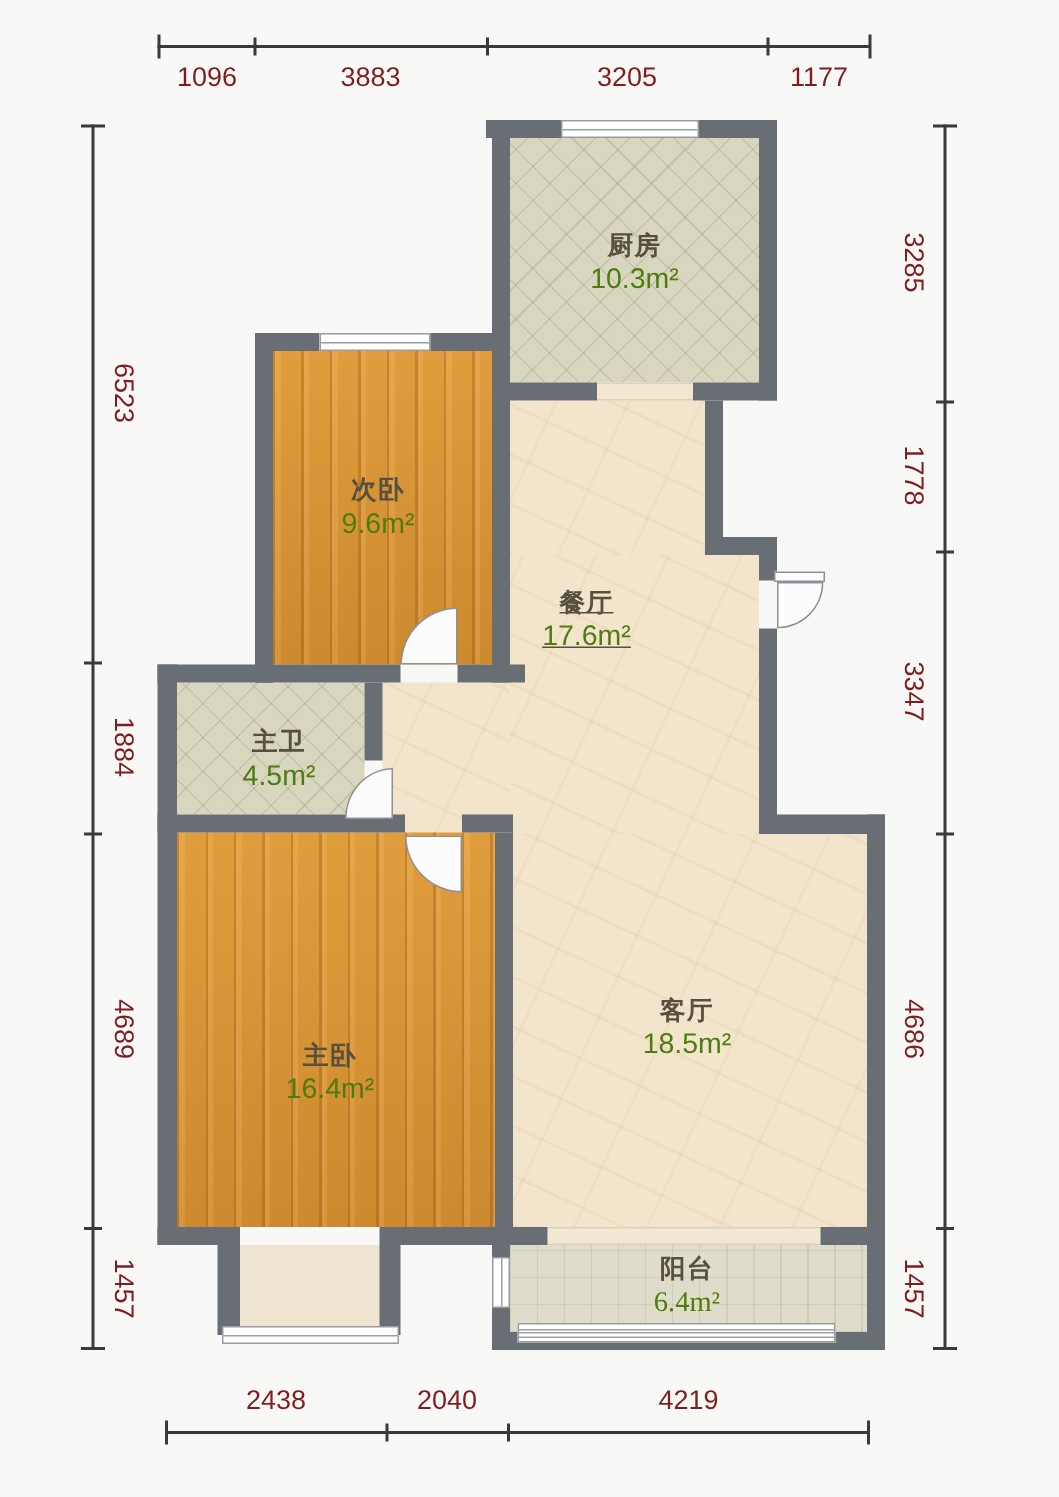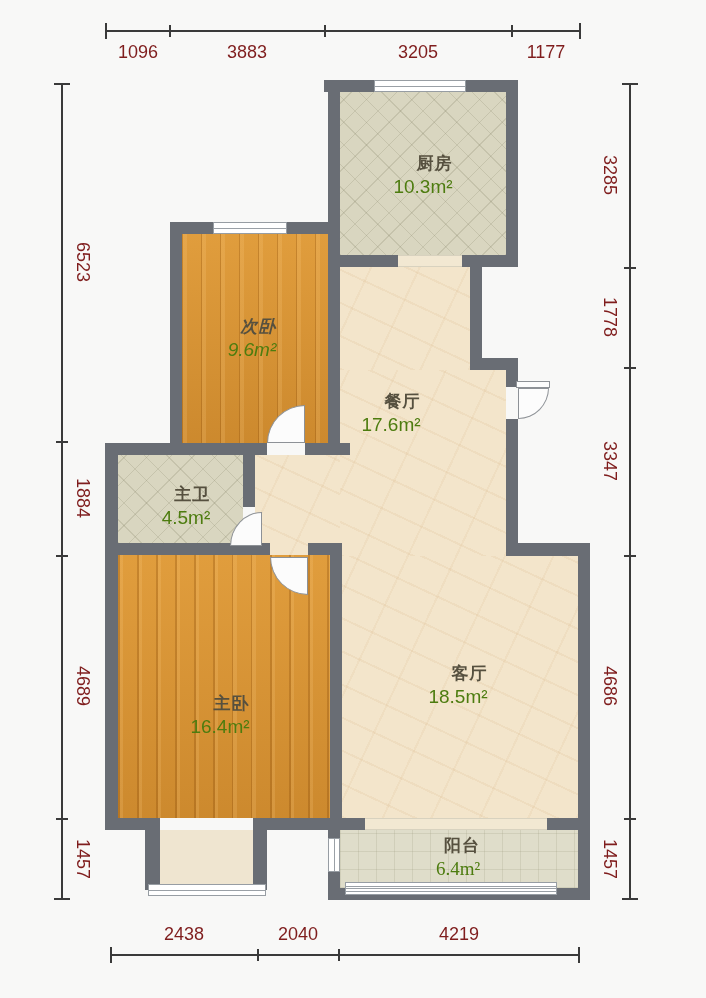--- a/index.html
+++ b/index.html
@@ -21,21 +21,21 @@
                          repeating-linear-gradient(-65deg,rgba(205,160,105,.10) 0 2px,transparent 2px 44px);}
   .bayfloor{background:#efe5d0;}
   .threshold{position:absolute;background:#f2e8d2;border-top:1px solid #d8d2bf;border-bottom:1px solid #d8d2bf;box-sizing:border-box;}
   .win{position:absolute;background:#fff;border:1px solid #979da3;box-sizing:border-box;background-repeat:no-repeat;}
   .win.h1{background-image:linear-gradient(#9aa0a6,#9aa0a6);background-size:100% 1px;background-position:0 50%;}
   .win.h3{background-image:linear-gradient(#9aa0a6,#9aa0a6),linear-gradient(#9aa0a6,#9aa0a6),linear-gradient(#9aa0a6,#9aa0a6);
           background-size:100% 1px;background-position:0 25%,0 50%,0 78%;}
   .win.v1{background-image:linear-gradient(#9aa0a6,#9aa0a6);background-size:1px 100%;background-position:50% 0;}
   .door{position:absolute;background:#fcfcfc;border:1px solid #8d9196;box-sizing:border-box;z-index:6;}
   .rl{position:absolute;transform:translate(-50%,0);text-align:center;z-index:4;color:#56503f;}
-  .rl .nm{font-size:17px;font-weight:700;letter-spacing:1px;white-space:nowrap;text-align:right;}
+  .rl .nm{font-size:17px;font-weight:700;letter-spacing:1px;white-space:nowrap;}
   .rl .ar{font-size:19px;margin-top:1px;color:#4d7c0f;white-space:nowrap;}
   .dline{position:absolute;background:#3a3a3a;z-index:2;}
   .dlab{position:absolute;font-size:18px;color:#7f1d1d;transform:translate(-50%,-50%);white-space:nowrap;z-index:2;}
   .dlab.v{writing-mode:vertical-rl;transform:translate(-50%,-50%);}
   .wm{position:absolute;left:52px;top:916px;z-index:9;line-height:1.25;}
   .wm .u{font-family:"Liberation Serif","DejaVu Serif",serif;font-size:16px;color:#34343f;letter-spacing:1px;}
   .wm .s{font-size:24px;font-weight:700;color:#3e8ed0;letter-spacing:2px;text-shadow:0 0 2px #fff,0 0 2px #fff;}
   .wm .g{font-size:13px;color:#d94f4f;letter-spacing:4px;margin-top:2px;}
 </style>
 </head>
@@ -104,25 +104,25 @@
   <div class="door" style="left:267px;top:405px;width:38px;height:38px;border-radius:100% 0 0 0;"></div>
   <div class="door" style="left:270px;top:557px;width:38px;height:38px;border-radius:0 0 0 100%;"></div>
   <div class="door" style="left:230px;top:512px;width:32px;height:34px;border-radius:100% 0 0 0;"></div>
   <div class="door" style="left:516px;top:381px;width:34px;height:7px;"></div>
   <div class="door" style="left:518px;top:388px;width:31px;height:31px;border-radius:0 0 100% 0;"></div>
 
   <div class="rl" style="left:423px;top:152px;">
     <div class="nm">厨房</div>
     <div class="ar">10.3m²</div>
   </div>
-  <div class="rl" style="left:252px;top:315px;font-style:italic;">
+  <div class="rl" style="left:252px;top:315px;">
     <div class="nm">次卧</div>
     <div class="ar">9.6m²</div>
   </div>
-  <div class="rl" style="left:391px;top:390px;">
+  <div class="rl" style="left:391px;top:390px;text-decoration:underline;">
     <div class="nm">餐厅</div>
     <div class="ar">17.6m²</div>
   </div>
   <div class="rl" style="left:186px;top:483px;">
     <div class="nm">主卫</div>
     <div class="ar">4.5m²</div>
   </div>
   <div class="rl" style="left:220px;top:692px;">
     <div class="nm">主卧</div>
     <div class="ar">16.4m²</div>

